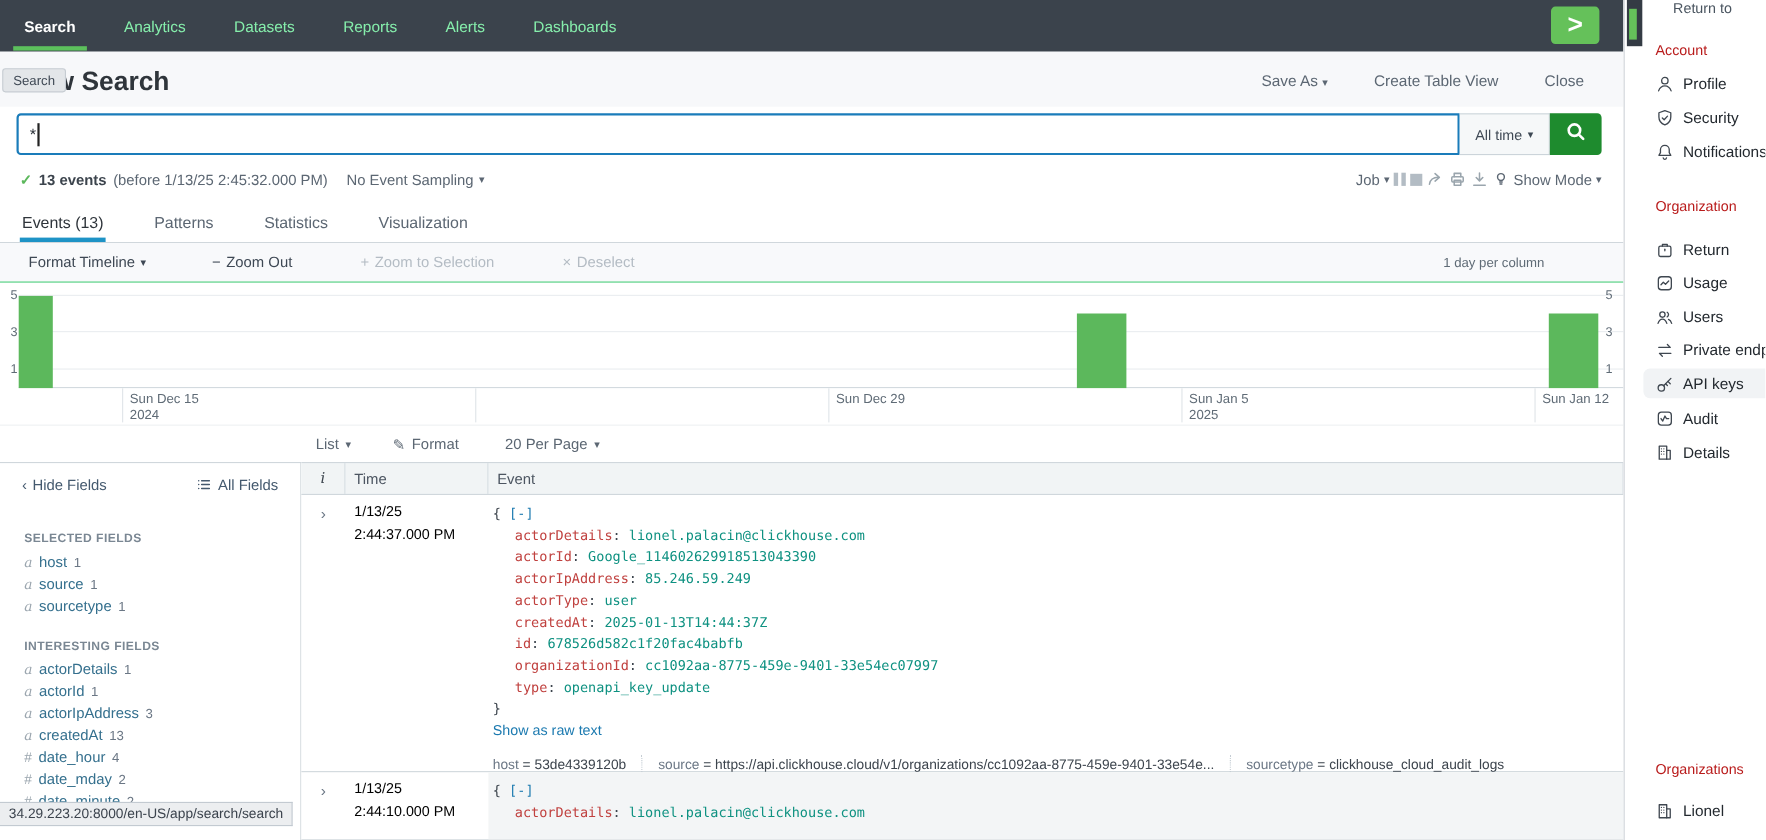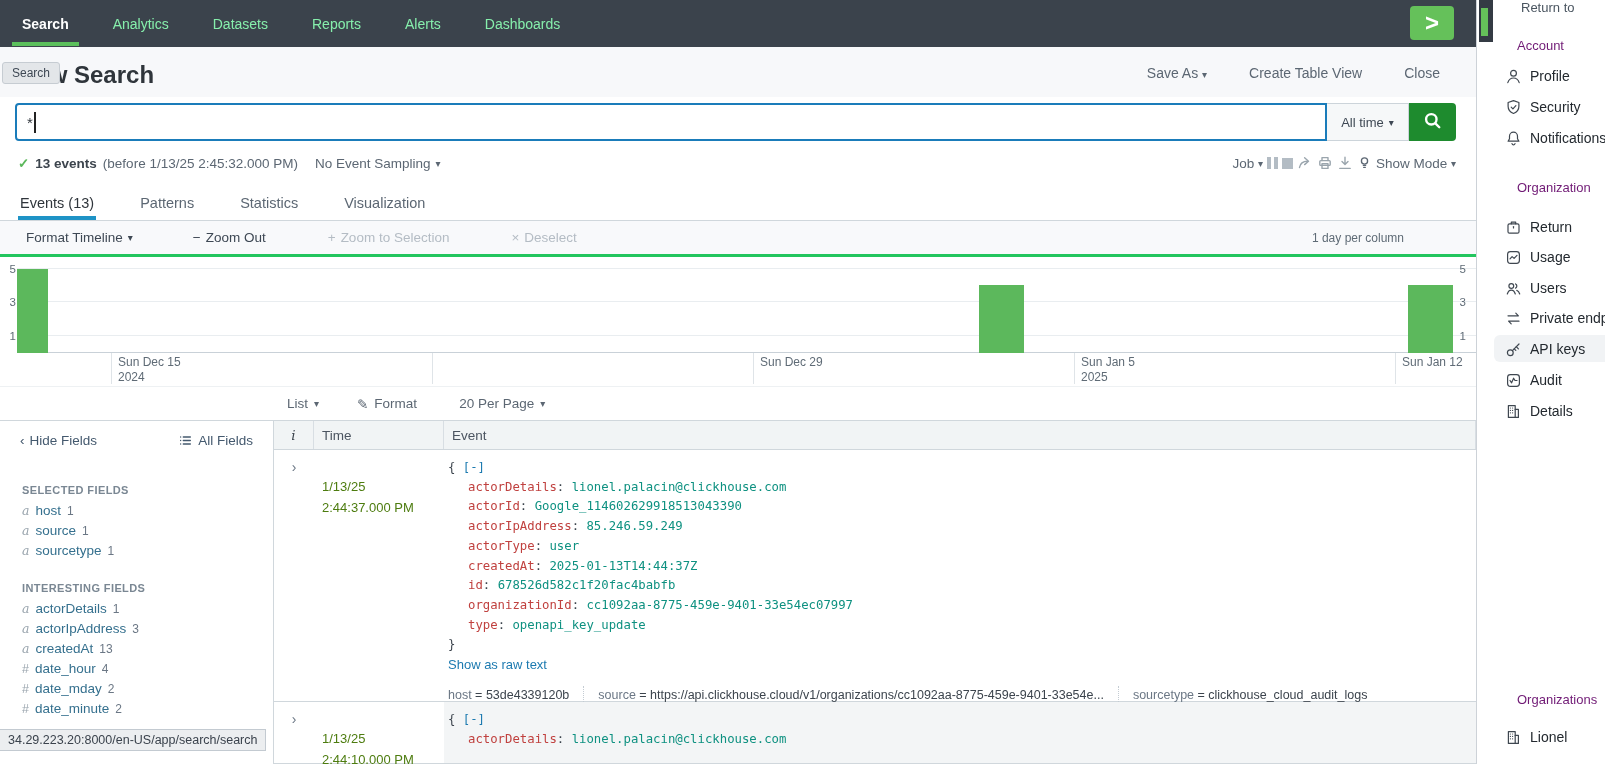--- a/index.html
+++ b/index.html
@@ -34,21 +34,21 @@
   .job-right{position:absolute;right:20px;top:0;height:30px;display:flex;align-items:center;gap:4px;font-size:13.5px;color:#5c6773}
   .job-right .ic{display:flex;align-items:center;cursor:pointer}
   .pauseglyph{display:flex;gap:3px}
   .pauseglyph i{display:block;width:4px;height:12px;background:#b3bcc4}
   .stopglyph{display:block;width:11px;height:11px;background:#b3bcc4}
   .caret{font-size:10px;color:inherit}
   .tabsrow{position:absolute;left:0;top:185px;width:100%;height:36px;border-bottom:1px solid #d0d7dc;background:#fff;display:flex;padding-left:18px}
   .tab{position:relative;display:flex;align-items:center;padding:0 2px;margin-right:42px;font-size:14.5px;color:#5c6773;cursor:pointer}
   .tab.active{color:#2f353b}
   .tab.active::after{content:"";position:absolute;left:0;right:0;bottom:0;height:4px;background:#1e93c6}
-  .tlrow{position:absolute;left:0;top:221px;width:100%;height:36px;background:#f8f9fb;border-bottom:3px solid #22c55e;
+  .tlrow{position:absolute;left:0;top:221px;width:100%;height:36px;background:#f8f9fb;border-bottom:1px solid #22c55e;
          display:flex;align-items:center;font-size:13.5px;color:#3e4854}
   .tlrow .tl-btn{display:flex;align-items:center;gap:5px;cursor:pointer;white-space:nowrap}
   .tl-format{margin-left:26px}
   .tl-zoomout{margin-left:60px}
   .tl-zoomsel{margin-left:62px;color:#b4bcc4}
   .tl-deselect{margin-left:62px;color:#b4bcc4}
   .tl-scale{position:absolute;right:72px;font-size:12px;color:#5f6b76}
   .chart{position:absolute;left:0;top:257px;width:100%;height:96px;background:#fff}
   .baseline{position:absolute;left:17px;right:0;bottom:0;height:1px;background:#c9d1d8}
   .chart-axis{position:absolute;left:0;top:353px;width:100%;height:33px;background:#fff}
@@ -74,21 +74,21 @@
   
   .etable{position:absolute;left:274px;top:420px;right:0;bottom:0;background:#fff}
   .ehead{display:flex;height:30px;background:#f1f4f5;border-top:1px solid #d0d7dc;border-bottom:1px solid #d0d7dc;
          font-size:13.5px;color:#4c5561}
   .ehead .hc{display:flex;align-items:center;padding:0 8px;border-right:1px solid #d8dee3}
   .hc-i{width:40px;justify-content:center;font-family:"DejaVu Serif",serif;font-style:italic;color:#3c444d}
   .hc-time{width:130px}
   .hc-event{flex:1;border-right:none}
   .erow{display:flex;border-bottom:1px solid #d0d7dc}
   .erow .cexp{width:40px;padding-top:9px;text-align:center;color:#6b7785;font-size:14px;cursor:pointer}
-  .erow .ctime{width:130px;padding:26px 8px 0 8px;font-size:13px;line-height:21px;color:#4d7c0f}
+  .erow .ctime{width:130px;padding:4px 8px 0 8px;font-size:13px;line-height:21px;color:#000000}
   .erow .cevent{flex:1;padding:8px 14px 0 4px}
   .row1{height:252px}
   .row2{height:62px}
   .row2 .cevent{background:#f3f5f6}
   .json{font-family:"DejaVu Sans Mono",monospace;font-size:12.3px;line-height:19.7px;color:#3c444d}
   .jind{padding-left:20px}
   .jkey{color:#c0413f;cursor:pointer}
   .jcolon{white-space:pre;color:#3c444d}
   .jval{color:#0e9181;cursor:pointer}
   .jlink{color:#1c7ab0;cursor:pointer}
@@ -104,21 +104,21 @@
   .bar{position:absolute;bottom:0;background:#5cb85c;cursor:pointer}
   .ylab{position:absolute;width:14px;text-align:right;font-size:11.5px;color:#5f6b76}
   .ylab-r{position:absolute;font-size:11.5px;color:#5f6b76}
   .xtick{position:absolute;top:0;width:1px;height:31px;background:#dfe4e8}
   .xlab{position:absolute;top:2px;font-size:12px;color:#5f6b76;line-height:15px;white-space:nowrap}
   
   .cloud{position:absolute;left:1476px;top:0;width:129px;height:764px;background:#fff;border-left:1px solid #cdd2d8}
   .frag{position:absolute;left:2px;top:0;width:14px;height:42px;background:#343b44}
   .frag i{position:absolute;left:2px;top:8px;width:7px;height:28px;background:#65c15a}
   .return-to{position:absolute;left:44px;top:0px;font-size:13px;color:#4a5560;line-height:16px;cursor:pointer;white-space:nowrap}
-  .ch-header{position:absolute;left:40px;font-size:13px;color:#701a75;white-space:nowrap}
+  .ch-header{position:absolute;left:28px;font-size:13px;color:#b91c1c;white-space:nowrap}
   .ch-item{position:absolute;left:28px;height:26px;display:flex;align-items:center;gap:8px;font-size:14px;color:#23292f;
            cursor:pointer;white-space:nowrap}
   .ch-item svg{flex:0 0 auto}
   .hl-pill{position:absolute;left:17px;top:335px;width:200px;height:27px;background:#f1f3f5;border-radius:6px}
   svg.lic{stroke:#3f4750;fill:none;stroke-width:1.2;stroke-linecap:round;stroke-linejoin:round}
   svg.sic{stroke:#9aa5ad;fill:none;stroke-width:1.4;stroke-linecap:round;stroke-linejoin:round}
 </style>
 </head>
 <body>
 
@@ -319,20 +319,21 @@
         </span>
       </div>
       <div class="fs-body">
         <div class="fs-section">SELECTED FIELDS</div>
         <div class="frow"><span class="fprefix">a</span><span class="fname">host</span><span class="fcount">1</span></div>
         <div class="frow"><span class="fprefix">a</span><span class="fname">source</span><span class="fcount">1</span></div>
         <div class="frow"><span class="fprefix">a</span><span class="fname">sourcetype</span><span class="fcount">1</span></div>
         <div class="fs-gap"></div>
         <div class="fs-section">INTERESTING FIELDS</div>
         <div class="frow"><span class="fprefix">a</span><span class="fname">actorDetails</span><span class="fcount">1</span></div>
+        <div class="frow"><span class="fprefix">a</span><span class="fname">actorId</span><span class="fcount">1</span></div>
         <div class="frow"><span class="fprefix">a</span><span class="fname">actorIpAddress</span><span class="fcount">3</span></div>
         <div class="frow"><span class="fprefix">a</span><span class="fname">createdAt</span><span class="fcount">13</span></div>
         <div class="frow"><span class="fprefix hash">#</span><span class="fname">date_hour</span><span class="fcount">4</span></div>
         <div class="frow"><span class="fprefix hash">#</span><span class="fname">date_mday</span><span class="fcount">2</span></div>
         <div class="frow"><span class="fprefix hash">#</span><span class="fname">date_minute</span><span class="fcount">2</span></div>
       </div>
     </div>
 
     <div class="etable">
       <div class="ehead">

